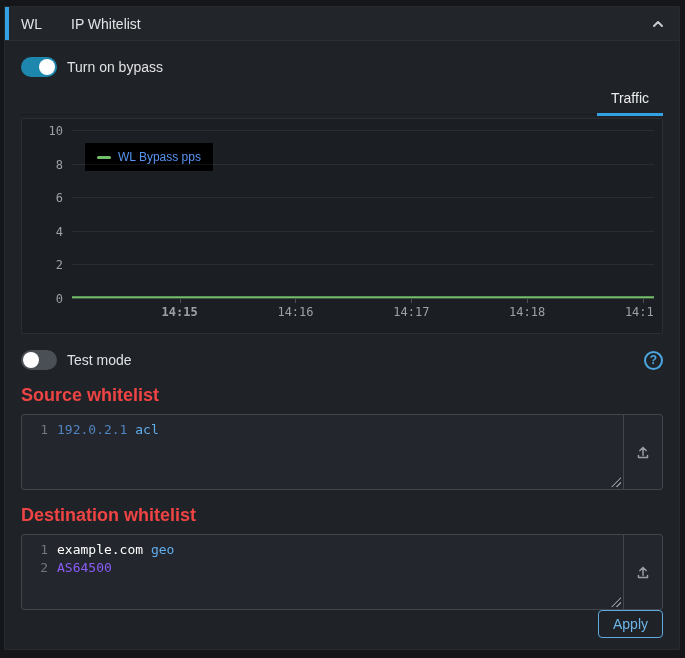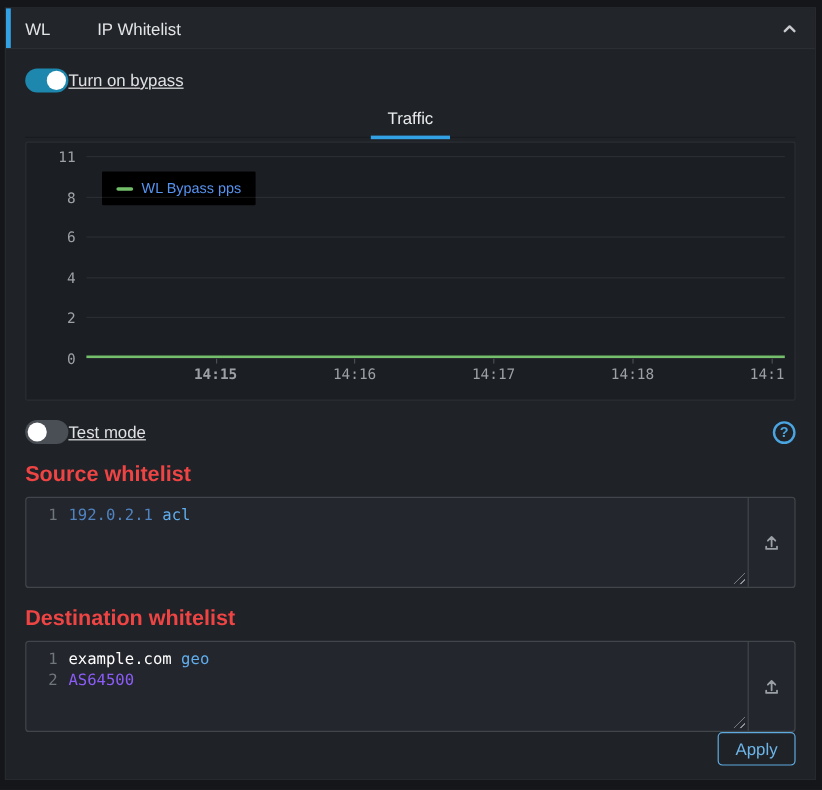--- a/index.html
+++ b/index.html
@@ -16,33 +16,33 @@
     border: 1px solid #26292e;
     display: flex; flex-direction: column;
   }
   
   .hdr {
     height: 34px; background: #22252a; border-bottom: 1px solid #2b2e33;
     display: flex; align-items: center; position: relative; flex: none;
   }
   .hdr .accent { position: absolute; left: 0; top: 0; bottom: 0; width: 4px; }
   .hdr .prefix { margin-left: 16px; font-size: 14px; color: #e3e4e6; }
-  .hdr .title { margin-left: 39px; font-size: 14px; color: #e3e4e6; }
+  .hdr .title { margin-left: 29px; font-size: 14px; color: #e3e4e6; }
   .hdr .chev { margin-left: auto; margin-right: 14px; cursor: pointer; display: flex; }
   
   .bd { flex: 1; padding: 8px 16px 12px 16px; display: flex; flex-direction: column; }
   .toggle-row { display: flex; align-items: center; margin-top: 8px; }
   .toggle { width: 36px; height: 20px; border-radius: 11px; position: relative; cursor: pointer; flex: none; }
   .toggle .knob { width: 16px; height: 16px; border-radius: 50%; background: #fff; position: absolute; top: 2px; }
   .toggle.on .knob { right: 2px; }
   .toggle.off { background: #4a4f55; }
   .toggle.off .knob { left: 2px; }
-  .toggle-label { font-size: 14px; color: #e0e1e3; text-decoration: underline; }
+  .toggle-label { margin-left: 10px; font-size: 14px; color: #e0e1e3; }
   
-  .tabbar { display: flex; justify-content: center; margin-top: 6px; border-bottom: 1px solid #191b1f; }
+  .tabbar { display: flex; justify-content: flex-end; margin-top: 6px; border-bottom: 1px solid #191b1f; }
   .tab { font-size: 14px; color: #eaebec; padding: 7px 14px 8px 14px; cursor: pointer; position: relative; }
   .tab.active::after { content: ""; position: absolute; left: 0; right: 0; bottom: -2px; height: 3px; background: var(--tab-accent, #33a2e5); }
   
   .chart-panel {
     margin-top: 3px; height: 216px; background: #1b1e22;
     border: 1px solid #2b2e33; border-radius: 2px;
     padding: 12px 8px 4px 4px; overflow: hidden;
   }
   .chart-inner { display: flex; height: 168px; }
   .y-axis { width: 46px; position: relative; flex: none; }
@@ -104,21 +104,21 @@
     </div>
 
     <div class="chart-panel">
       <div class="chart-inner">
         <div class="y-axis" id="y-axis">
             <span class="y-label" style="bottom: 0%;">0</span>
             <span class="y-label" style="bottom: 20%;">2</span>
             <span class="y-label" style="bottom: 40%;">4</span>
             <span class="y-label" style="bottom: 60%;">6</span>
             <span class="y-label" style="bottom: 80%;">8</span>
-            <span class="y-label" style="bottom: 100%;">11</span>
+            <span class="y-label" style="bottom: 100%;">10</span>
           </div>
         <div class="plot" id="plot">
           <svg class="series-svg" viewBox="0 0 100 100" preserveAspectRatio="none">
             <polyline id="series-line" fill="none" stroke-width="2" vector-effect="non-scaling-stroke" points="0,99 25,99 50,99 75,99 100,99" stroke="#73bf69"></polyline>
           </svg>
           <div class="legend">
             <span class="dash" id="legend-dash" style="background: rgb(115, 191, 105);"></span>
             <span class="ltxt">WL Bypass pps</span>
           </div>
         <div class="gridline" style="bottom: 0%;"></div>

